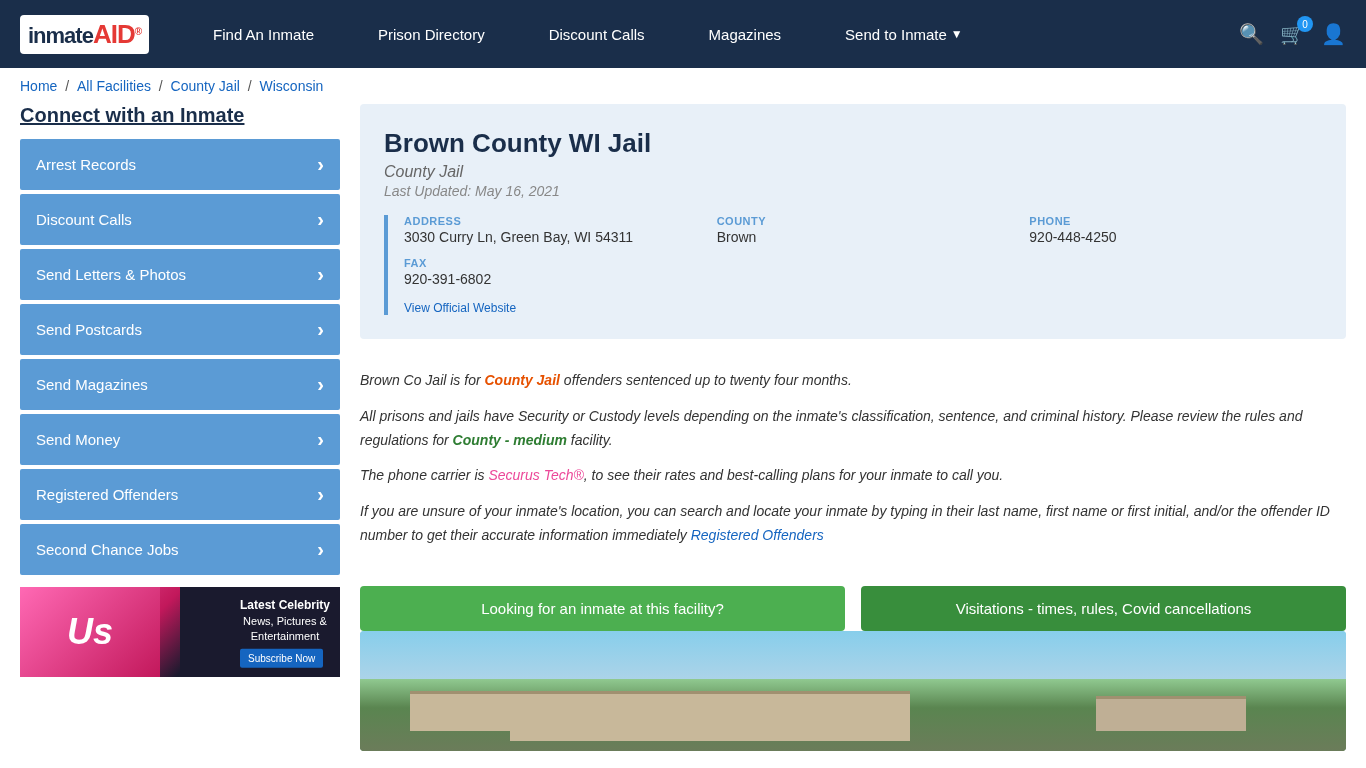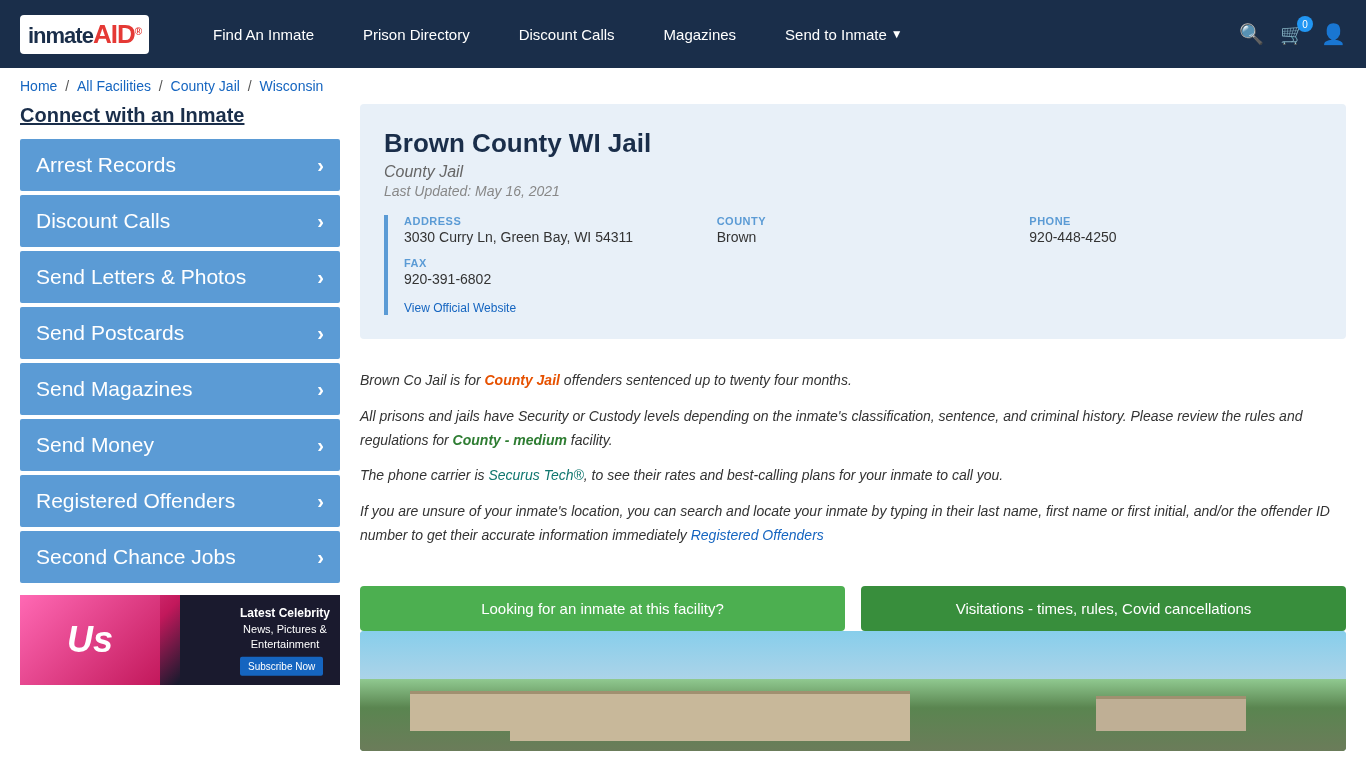--- a/index.html
+++ b/index.html
@@ -28,21 +28,21 @@
     }
     .logo-text {
       font-size: 22px;
       font-weight: 900;
       color: #1a2e4a;
       letter-spacing: -1px;
     }
     .nav-links {
       display: flex;
       align-items: center;
-      gap: 1px;
+      gap: 16px;
       flex: 1;
     }
     .nav-link {
       color: #fff;
       text-decoration: none;
       font-size: 15px;
       padding: 0 24px;
       height: 68px;
       display: flex;
       align-items: center;
@@ -109,21 +109,21 @@
       display: flex;
       align-items: center;
       justify-content: space-between;
       background: #5b9bd5;
       color: #fff;
       padding: 14px 16px;
       margin-bottom: 4px;
       cursor: pointer;
       border-radius: 2px;
     }
-    .sidebar-item-label { font-size: 21px; }
+    .sidebar-item-label { font-size: 15px; }
     .sidebar-arrow {
       font-size: 20px;
       font-weight: bold;
       color: #fff;
     }
 
     
     .ad-banner {
       width: 320px;
       height: 90px;
@@ -220,21 +220,21 @@
       font-size: 14px;
       color: #333;
     }
     .description p {
       margin-bottom: 12px;
       font-style: italic;
     }
     .desc-link { color: #e65100; text-decoration: none; font-weight: bold; }
     .desc-link-blue { color: #1565c0; text-decoration: none; }
     .desc-link-green { color: #2e7d32; text-decoration: none; font-weight: bold; }
-    .desc-link-orange { color: #0f766e; text-decoration: none; }
+    .desc-link-orange { color: #ec4899; text-decoration: none; }
 
     
     .action-buttons {
       display: flex;
       gap: 16px;
       margin-top: 16px;
       margin-bottom: 0;
     }
     .btn-find-inmate {
       background: #4caf50;

